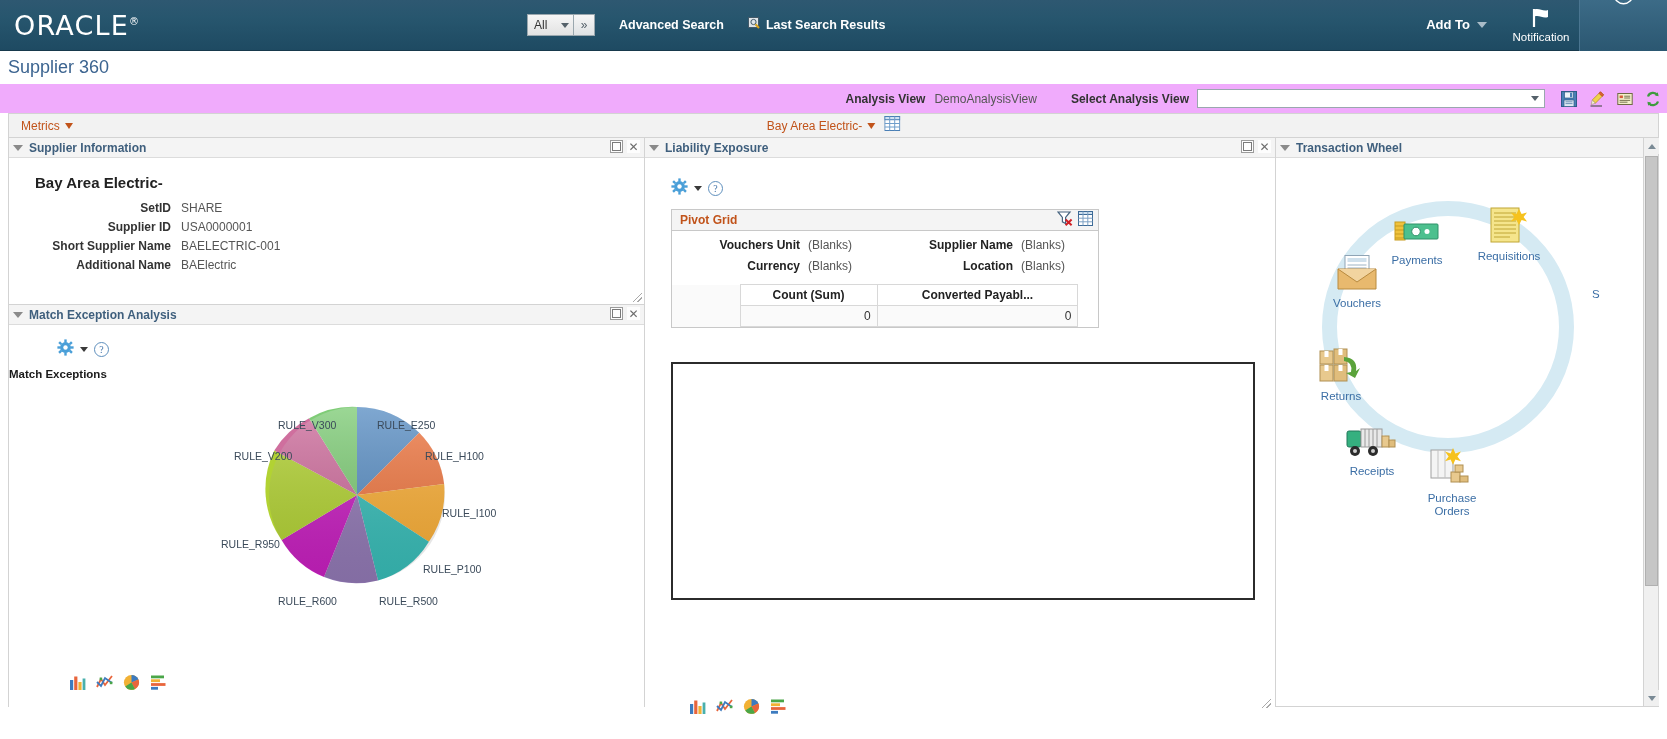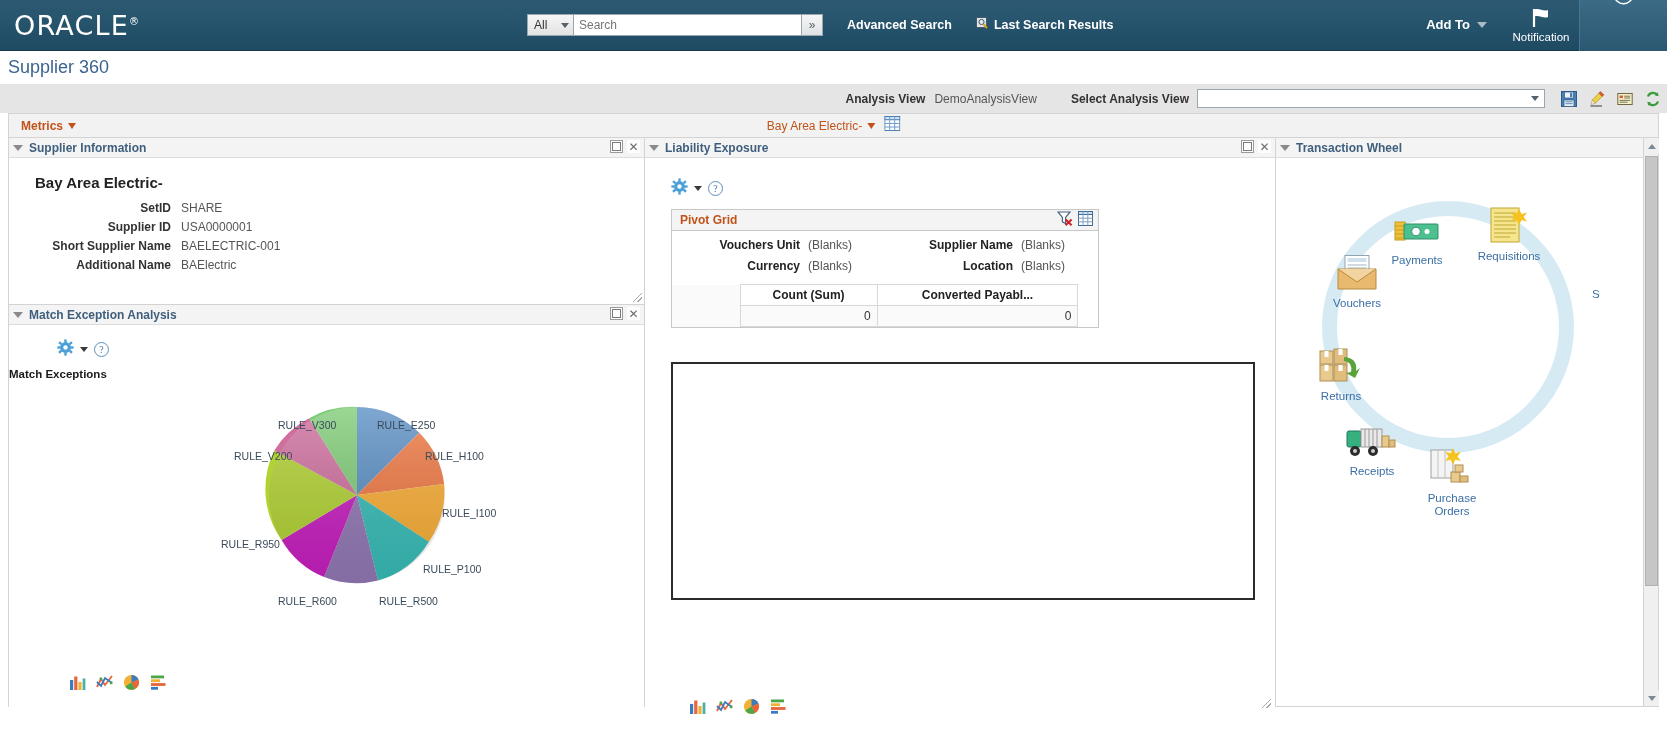--- a/index.html
+++ b/index.html
@@ -86,21 +86,21 @@
   }
   .hdr-btn.navbar { border-left: 1px solid #4a7590; gap: 48px; }
 
   
   .page-title-bar { height: 33px; display: flex; align-items: center; padding-left: 8px; background:#fff; }
   .page-title { font-size: 18px; color: #3c6490; font-weight: normal; }
 
   
   .analysis-row {
     height: 29px; display: flex; align-items: center;
-    justify-content: flex-end; padding-right: 6px; gap: 0; background: #e5e5e5;
+    justify-content: flex-end; padding-right: 6px; gap: 0; background: #f0abfc;
   }
   .av-label { font-size: 12px; color: #333; font-weight: bold; }
   .av-value { font-size: 12px; color: #555; margin-left: 9px; }
   .sav-label { font-size: 12px; color: #333; font-weight: bold; margin-left: 34px; }
   .sav-select {
     margin-left: 8px; width: 348px; height: 19px;
     border: 1px solid #9aa7ae; background: #fff;
     display: flex; align-items: center; justify-content: flex-end;
     padding-right: 5px;
   }
@@ -111,21 +111,21 @@
   .metrics-bar {
     margin: 0 8px;
     height: 24px;
     background: #f2f2f2;
     border: 1px solid #d3d3d3;
     border-bottom: none;
     display: flex; align-items: center;
     position: relative;
   }
   .metrics-lbl {
-    margin-left: 12px; font-size: 12px; color: #c1531a; font-weight: bold;
+    margin-left: 12px; font-size: 12px; color: #c1531a; font-weight: normal;
     display: flex; align-items: center; gap: 5px; cursor: pointer;
   }
   .tri-orange { width:0;height:0;border-left:4px solid transparent;border-right:4px solid transparent;border-top:6px solid #c1531a; }
   .metrics-center {
     position: absolute; left: 50%; transform: translateX(-50%);
     display: flex; align-items: center; gap: 9px;
   }
   .metrics-supplier { font-size: 12px; color: #c1531a; display:flex; align-items:center; gap:5px; cursor:pointer; }
 
   
@@ -273,21 +273,20 @@
 <div class="top-header">
   <div class="oracle-logo">
     <span>ORACLE</span><sup>®</sup>
   </div>
 
   <div class="search-zone">
     <div class="search-cat">
       <span>All</span>
       <span class="tri-down"></span>
     </div>
-    <input class="search-input" type="text" placeholder="Search" style="">
     <div class="search-go">»</div>
     <a class="hdr-link">
       <span>Advanced Search</span>
     </a>
     <a class="hdr-link">
       <span class="lsr-icon">
         <svg width="13" height="13" viewBox="0 0 13 13">
           <rect x="0.5" y="0.5" width="10" height="10" fill="#dfe6ea" stroke="#445a69"></rect>
           <circle cx="5.5" cy="5" r="2.6" fill="none" stroke="#445a69" stroke-width="1"></circle>
           <line x1="7.5" y1="7.2" x2="11" y2="11" stroke="#d8a21a" stroke-width="2"></line>

